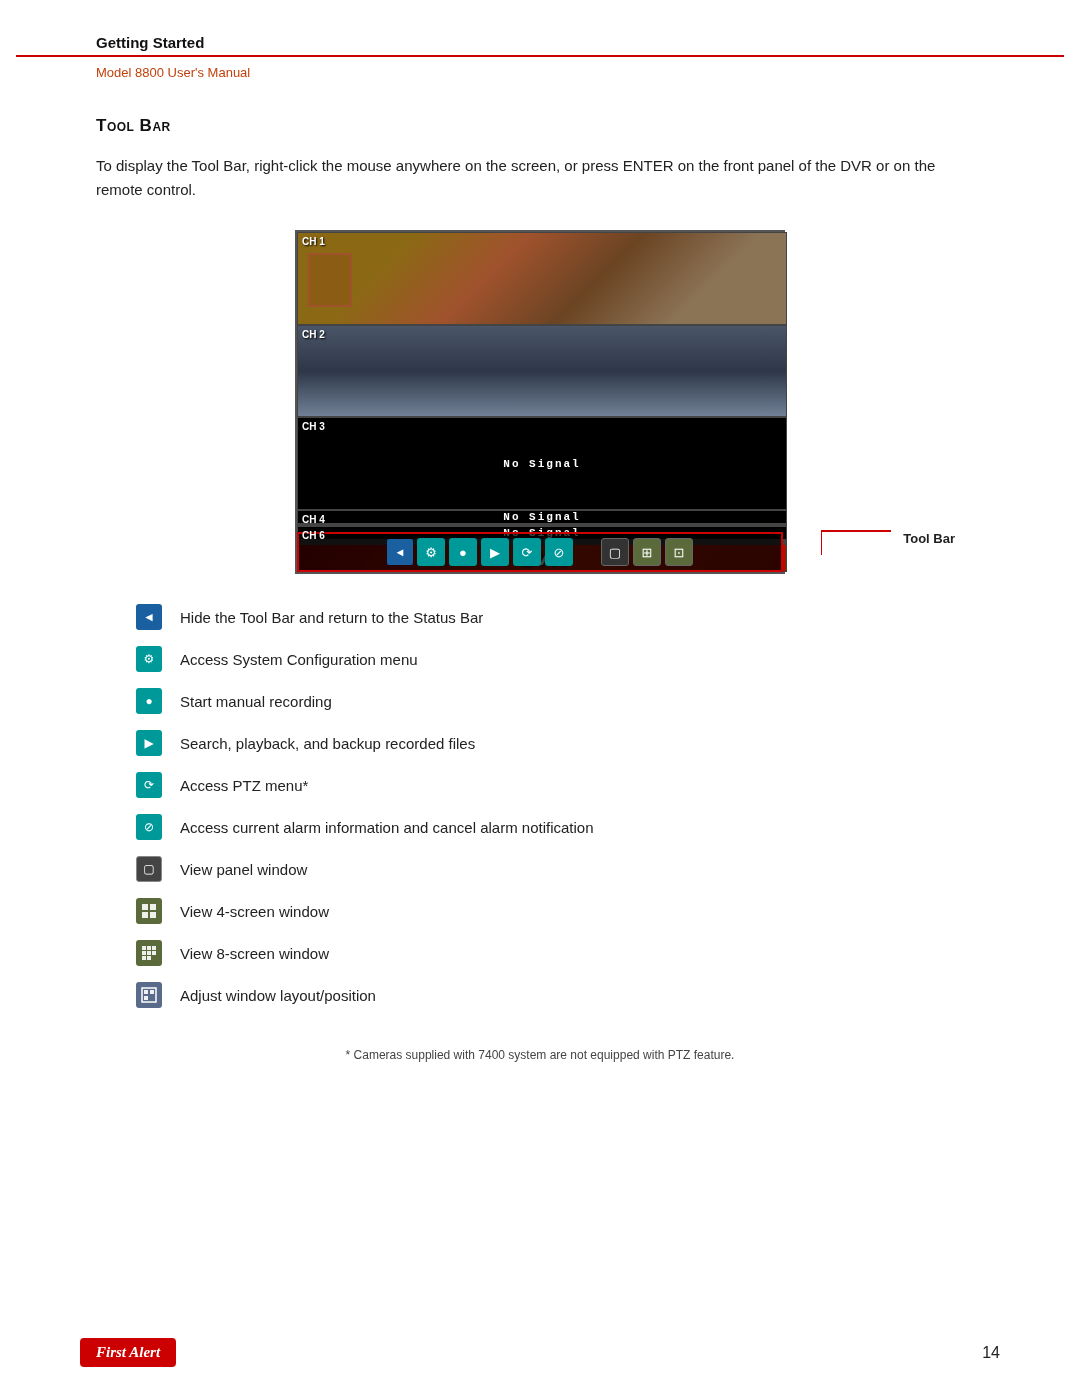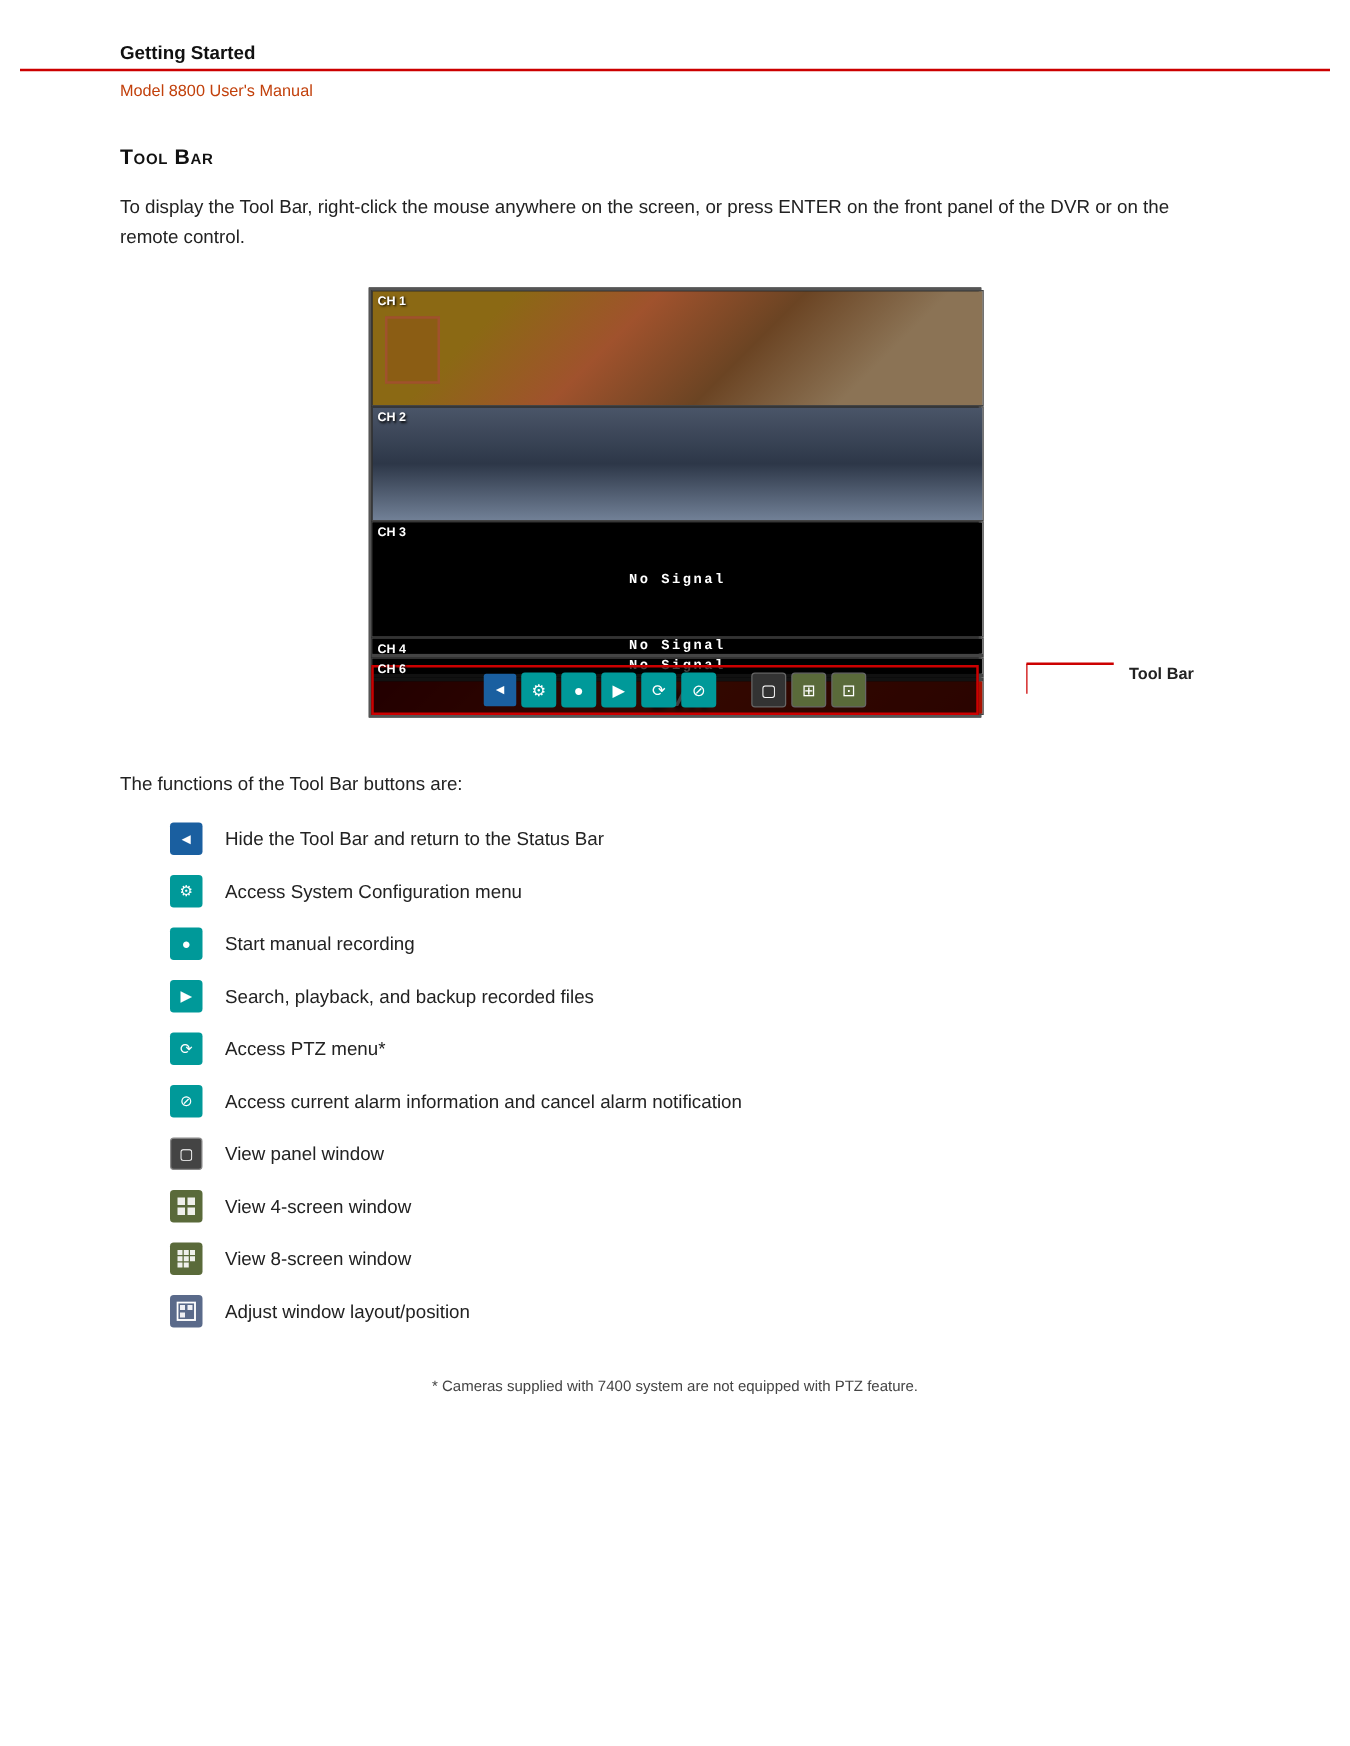--- a/index.html
+++ b/index.html
@@ -342,21 +342,20 @@
           <svg width="80" height="35">
             <line x1="0" y1="10" x2="70" y2="10" stroke="#cc0000" stroke-width="2"></line>
             <line x1="0" y1="10" x2="0" y2="34" stroke="#cc0000" stroke-width="2"></line>
           </svg>
           <span style="font-size:13px; font-weight:bold; white-space:nowrap; margin-left:2px;">Tool Bar</span>
         </div>
 
       </div>
     </div>
 
-    <p class="functions-intro" style="margin-top: 15px;">The functions of the Tool Bar buttons are:</p>
 
     <ul class="functions-list">
 
       <li class="function-item">
         <div class="func-icon func-icon-blue-left" style="background:#1a5fa0; color:#fff;">◄</div>
         <span class="func-desc">Hide the Tool Bar and return to the Status Bar</span>
       </li>
 
       <li class="function-item">
         <div class="func-icon func-icon-teal-gear">⚙</div>
@@ -429,14 +428,18 @@
       </li>
 
     </ul>
 
   </div>
 
   <div class="footer-note">
     <span>* Cameras supplied with 7400 system are not equipped with PTZ feature.</span>
   </div>
 
+  <div class="footer-bar">
+    <div class="first-alert-logo">First Alert</div>
+    <span class="page-number">14</span>
+  </div>
 
 </div>
 
 </body></html>

